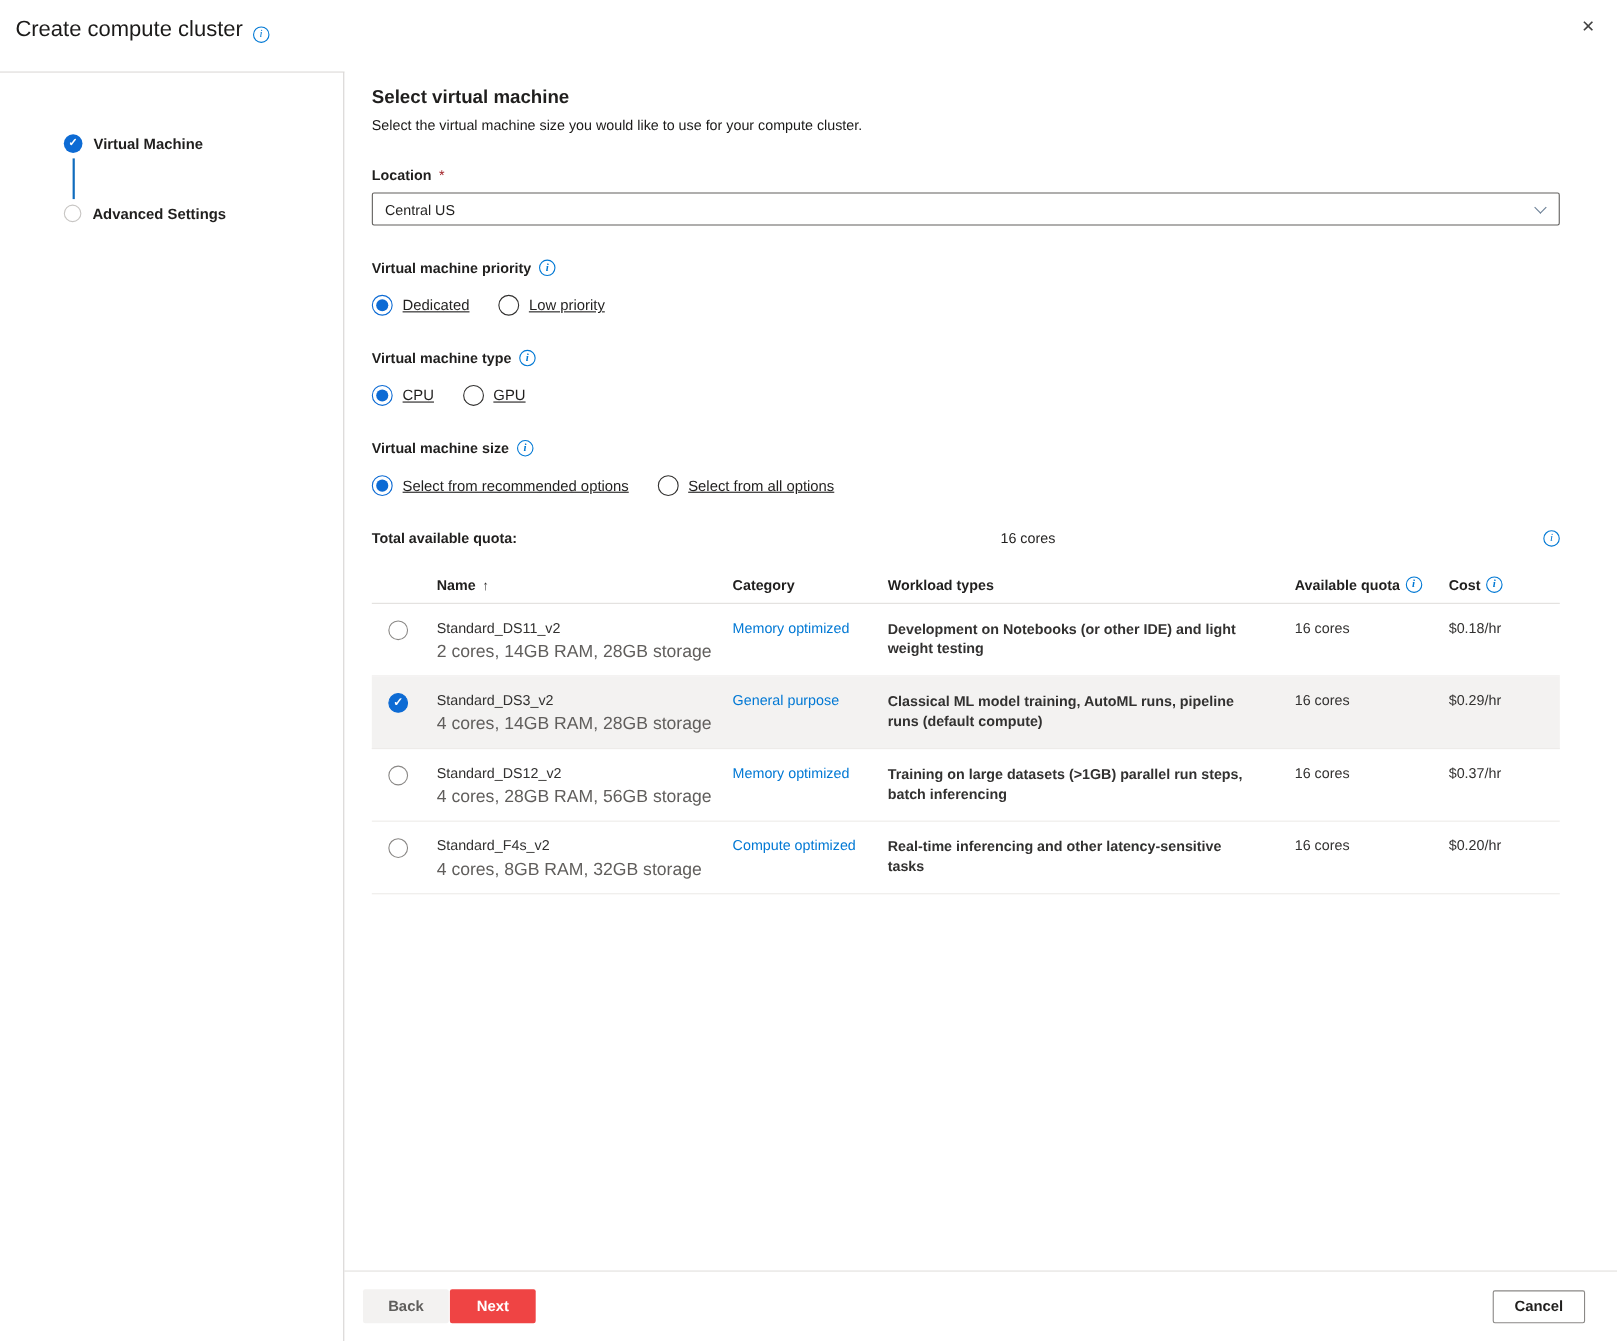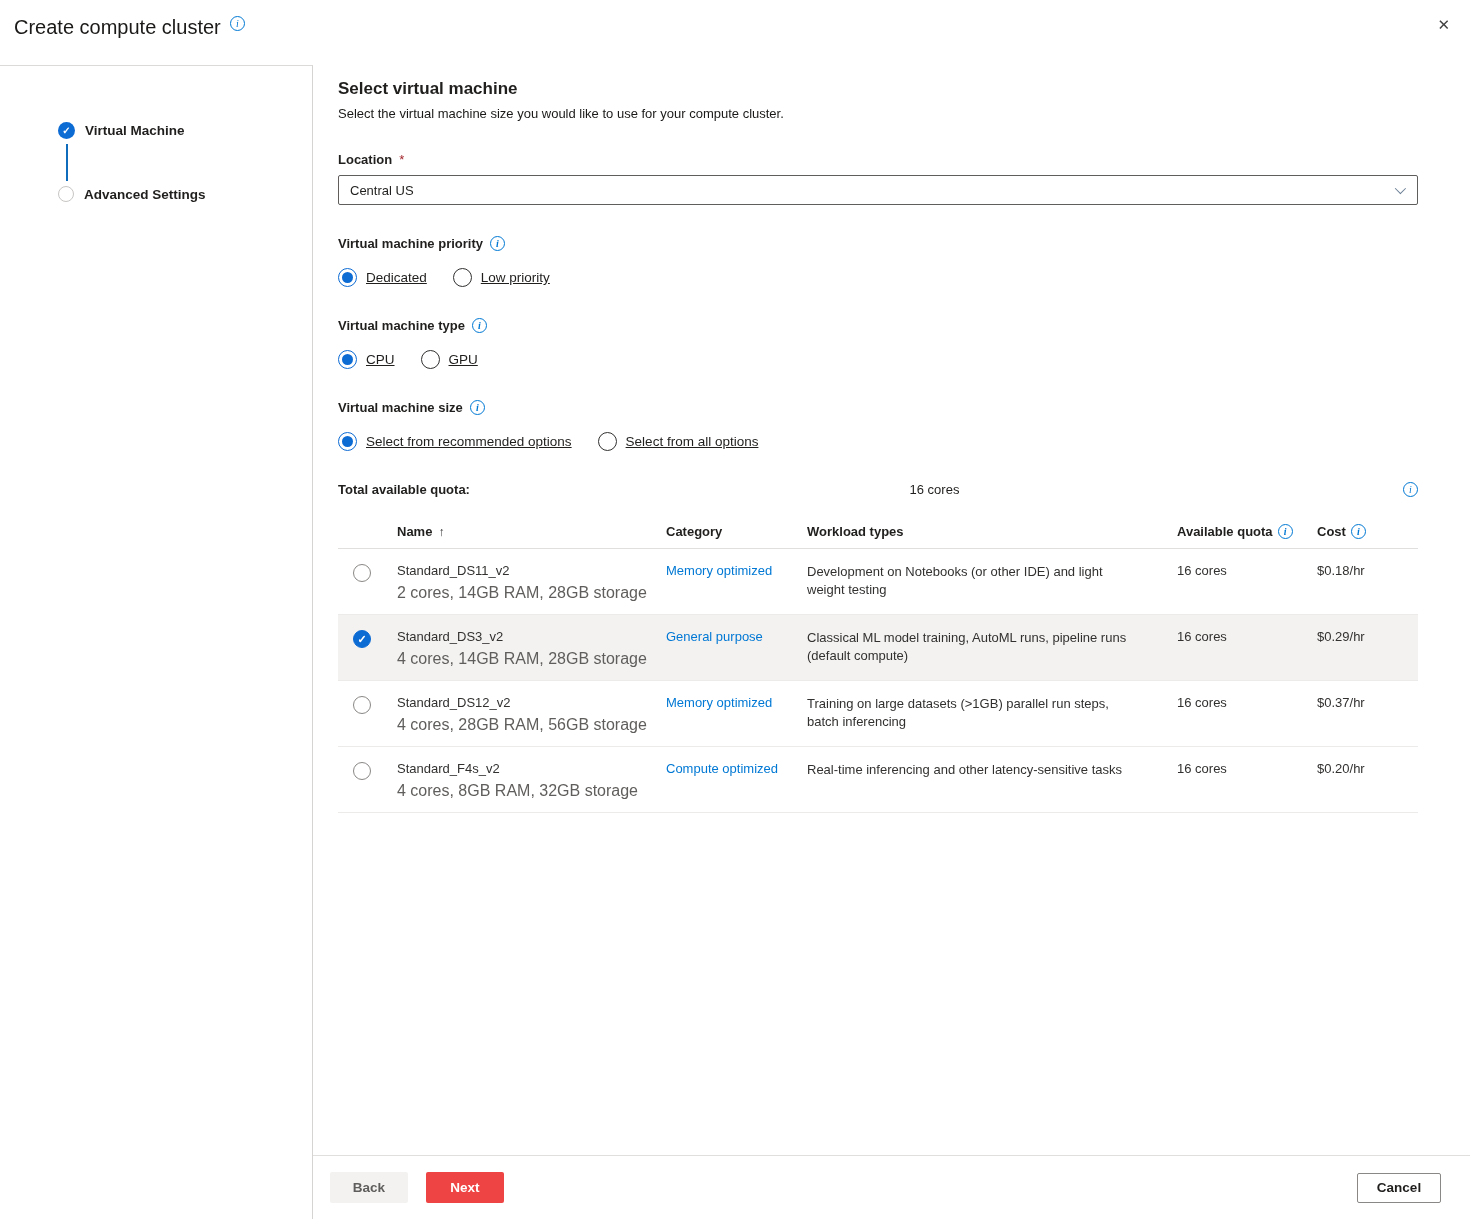--- a/index.html
+++ b/index.html
@@ -12,21 +12,21 @@
     overflow: hidden;
     font-size: 13px;
   }
 
   
   .titlebar {
     height: 65px;
     display: flex; align-items: flex-start;
     padding: 16px 16px 0 14px;
   }
-  .title-group { display: flex; align-items: flex-start; gap: 9px; }
+  .title-group { display: flex; align-items: flex-end; gap: 9px; }
   .page-title { font-size: 20px; font-weight: 400; color: #1b1a19; }
   .close-btn {
     margin-left: auto; margin-top: -3px;
     font-size: 15px; color: #424242; cursor: pointer;
     padding: 4px; line-height: 1;
   }
 
   
   .body-row { display: flex; height: calc(100% - 65px); }
   .sidebar {
@@ -124,28 +124,28 @@
     width: 18px; height: 18px; border-radius: 50%;
     border: 1px solid #8a8886; background: #fff;
     display: flex; align-items: center; justify-content: center;
   }
   .trow.selected .rowsel { background: #0d6bd4; border-color: #0d6bd4; }
   .check-glyph { display: none; color: #fff; font-size: 11px; font-weight: 700; line-height: 1; }
   .trow.selected .check-glyph { display: block; }
   .vm-name { color: #323130; }
   .vm-specs { color: #605e5c; font-size: 16px; margin-top: 6px; }
   .cat-link { color: #0078d4; text-decoration: none; cursor: pointer; }
-  .cell-workload { line-height: 18px; padding-right: 40px; }
+  .cell-workload { line-height: 18px; padding-right: 40px; font-weight: bold; }
 
   
   .footer {
     height: 64px; flex: 0 0 64px;
     border-top: 1px solid #e1dfdd;
     display: flex; align-items: center;
-    padding: 0 29px 0 17px; gap: 18px;
+    padding: 0 29px 0 17px; gap: 1px;
   }
   .btn {
     font-family: inherit; font-size: 13.5px; font-weight: 600;
     border: none; border-radius: 2px; cursor: pointer;
     display: flex; align-items: center; justify-content: center;
   }
   .btn-back { width: 78px; height: 31px; background: #f3f2f1; color: #5f5e5c; }
   .btn-next { width: 78px; height: 31px; background: #ef4444; color: #ffffff; }
   .btn-cancel {
     width: 84px; height: 30px; margin-left: auto;

